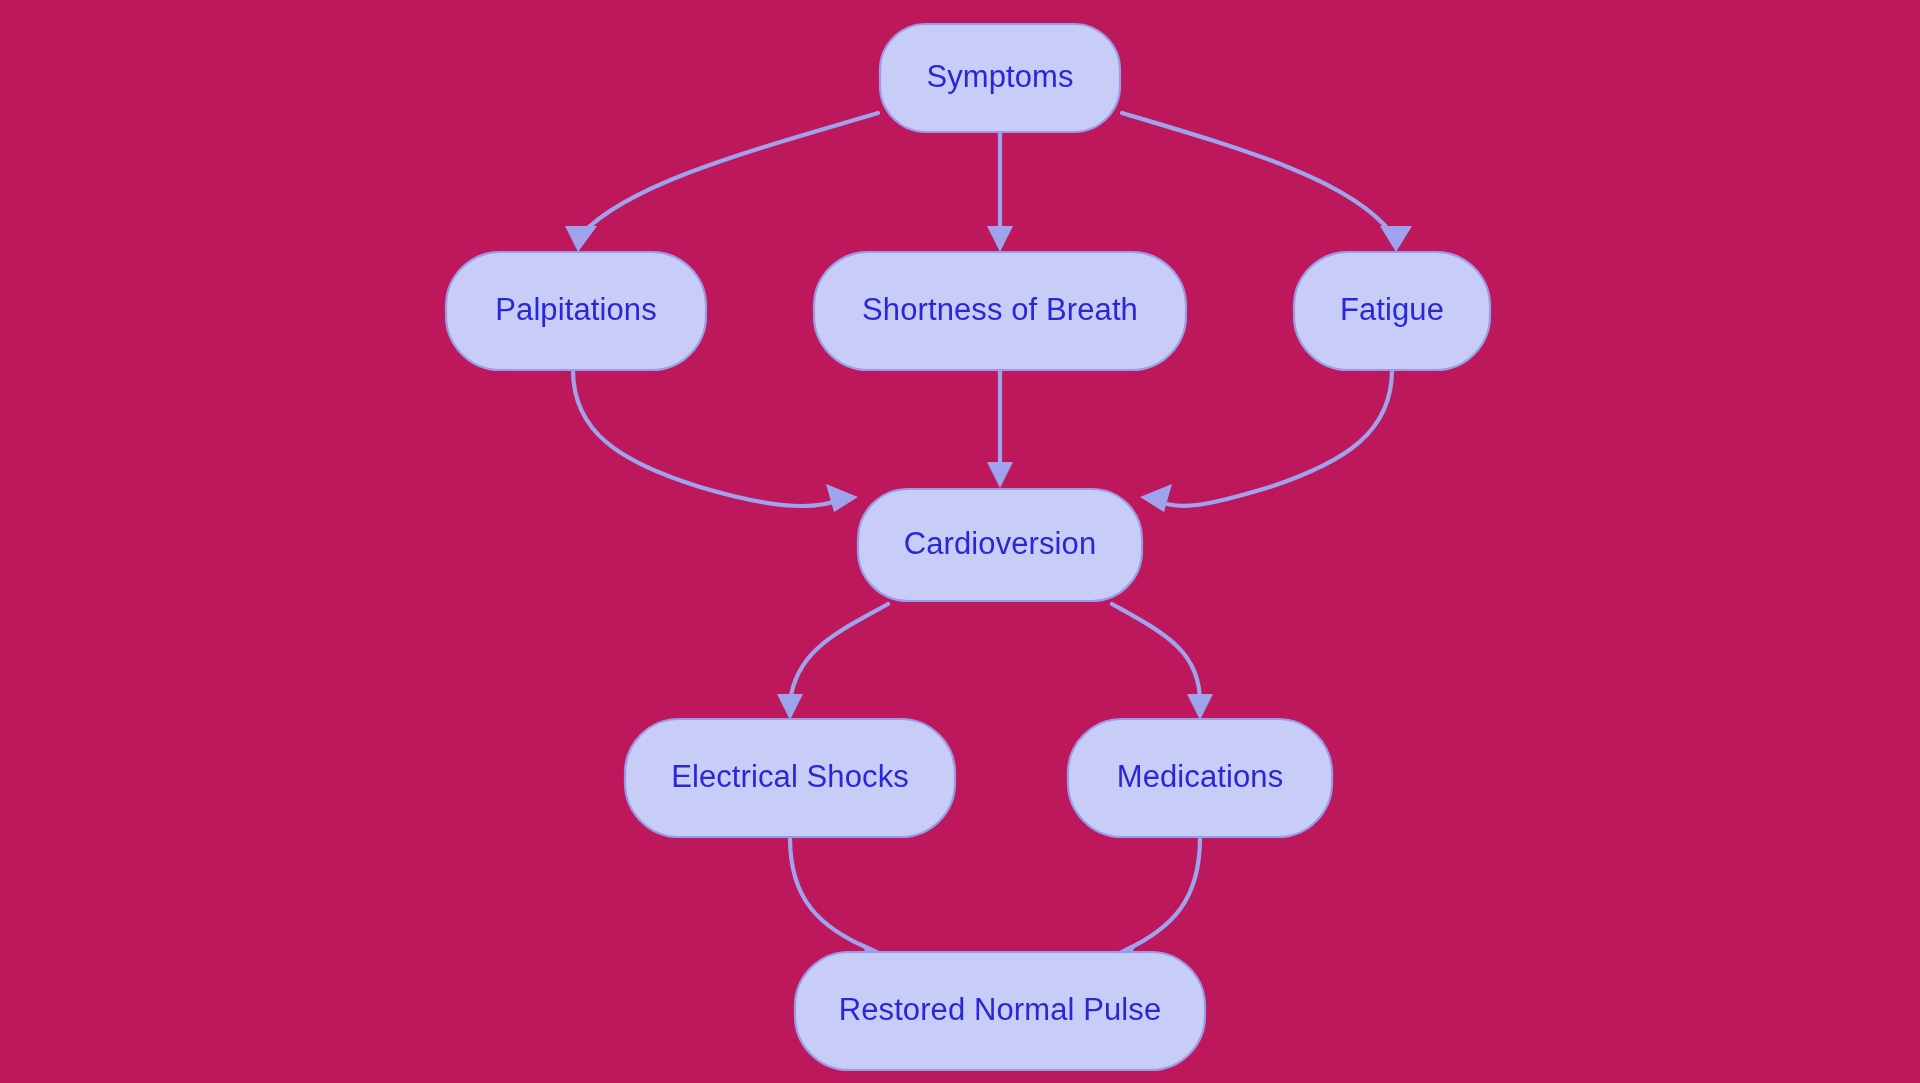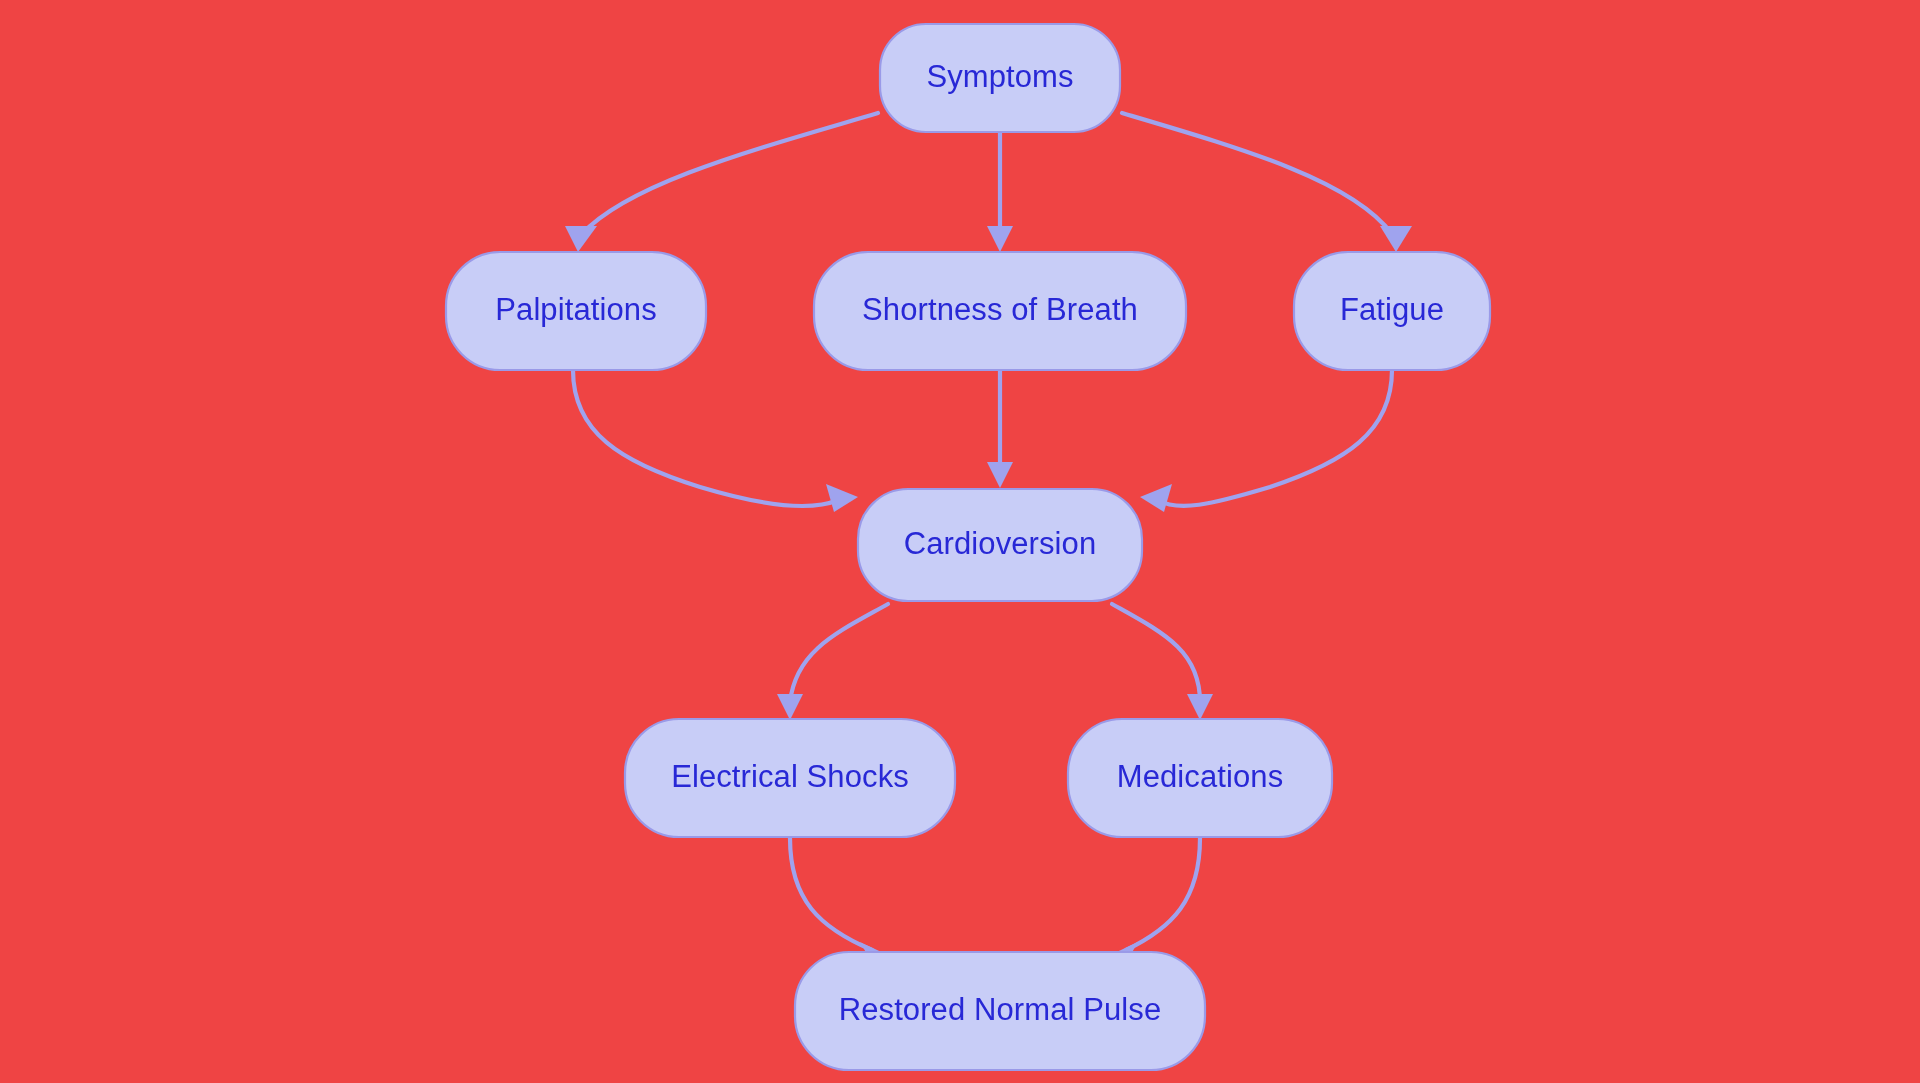--- a/index.html
+++ b/index.html
@@ -10,21 +10,21 @@
   body {
     width: 1920px;
     height: 1083px;
     overflow: hidden;
     font-family: "Liberation Sans", sans-serif;
   }
   #flowchart-root {
     position: relative;
     width: 1920px;
     height: 1083px;
-    background: #ef4444;
+    background: #be185d;
   }
   svg#flow-svg {
     display: block;
     width: 1920px;
     height: 1083px;
   }
   .node-shape {
     fill: #c8cdf7;
     stroke: #9a9ae8;
     stroke-width: 2.2;

